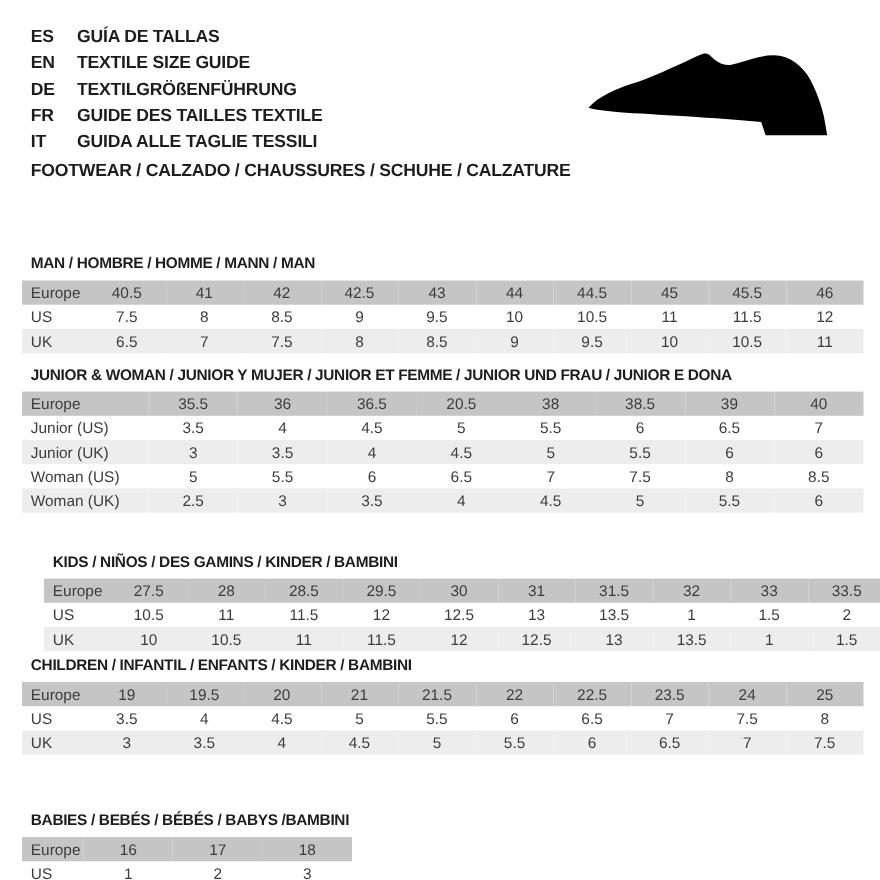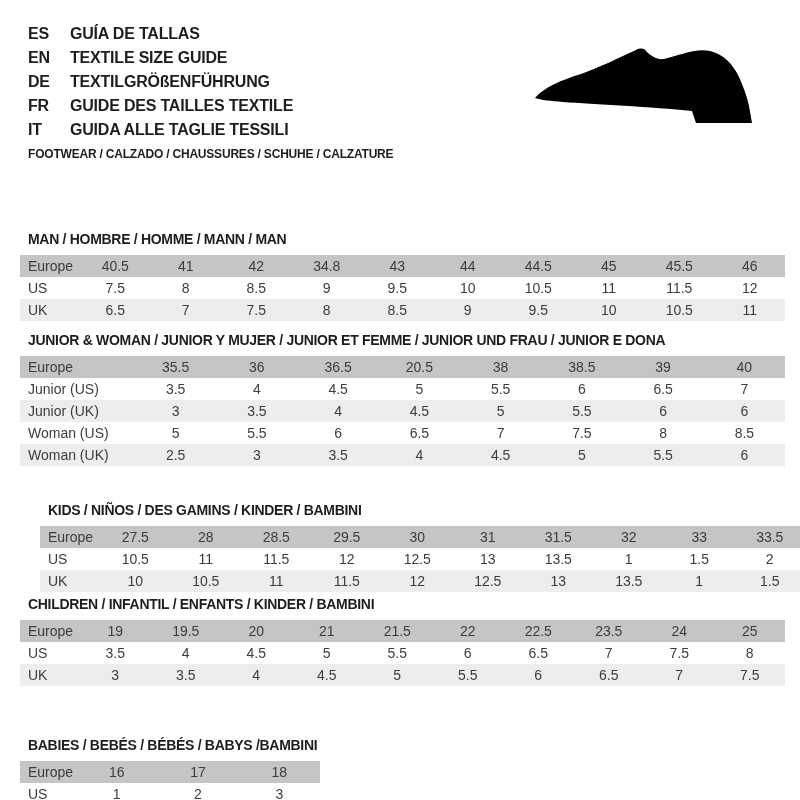--- a/index.html
+++ b/index.html
@@ -34,21 +34,21 @@
 
   
   .shoe{
     position:absolute;left:533px;top:44px;width:232px;height:82px;
   }
   .shoe path{fill:var(--shoe-color);}
 
   
   .category-line{
     position:absolute;left:28px;top:147px;
-    font-weight:bold;font-size:12px;letter-spacing:-0.2px;white-space:nowrap;
+    font-weight:bold;font-size:16px;letter-spacing:-0.2px;white-space:nowrap;
   }
 
   
   .size-section{position:absolute;left:20px;width:765px;}
   .section-man{top:230px;}
   .section-junior-woman{top:331px;}
   .section-kids{top:501px;margin-left:20px;}
   .section-children{top:595px;}
   .section-babies{top:701px;margin-top:35px;}
 
@@ -131,21 +131,21 @@
   <div id="sections">
   <section class="size-section section-man">
     <h2 class="section-title">MAN / HOMBRE / HOMME / MANN / MAN</h2>
     <table class="size-table">
       <tbody>
             <tr>
               <th class="row-label">Europe</th>
               <td>40.5</td>
               <td>41</td>
               <td>42</td>
-              <td>34.8</td>
+              <td>42.5</td>
               <td>43</td>
               <td>44</td>
               <td>44.5</td>
               <td>45</td>
               <td>45.5</td>
               <td>46</td>
             </tr>
             <tr>
               <th class="row-label">US</th>
               <td>7.5</td>

